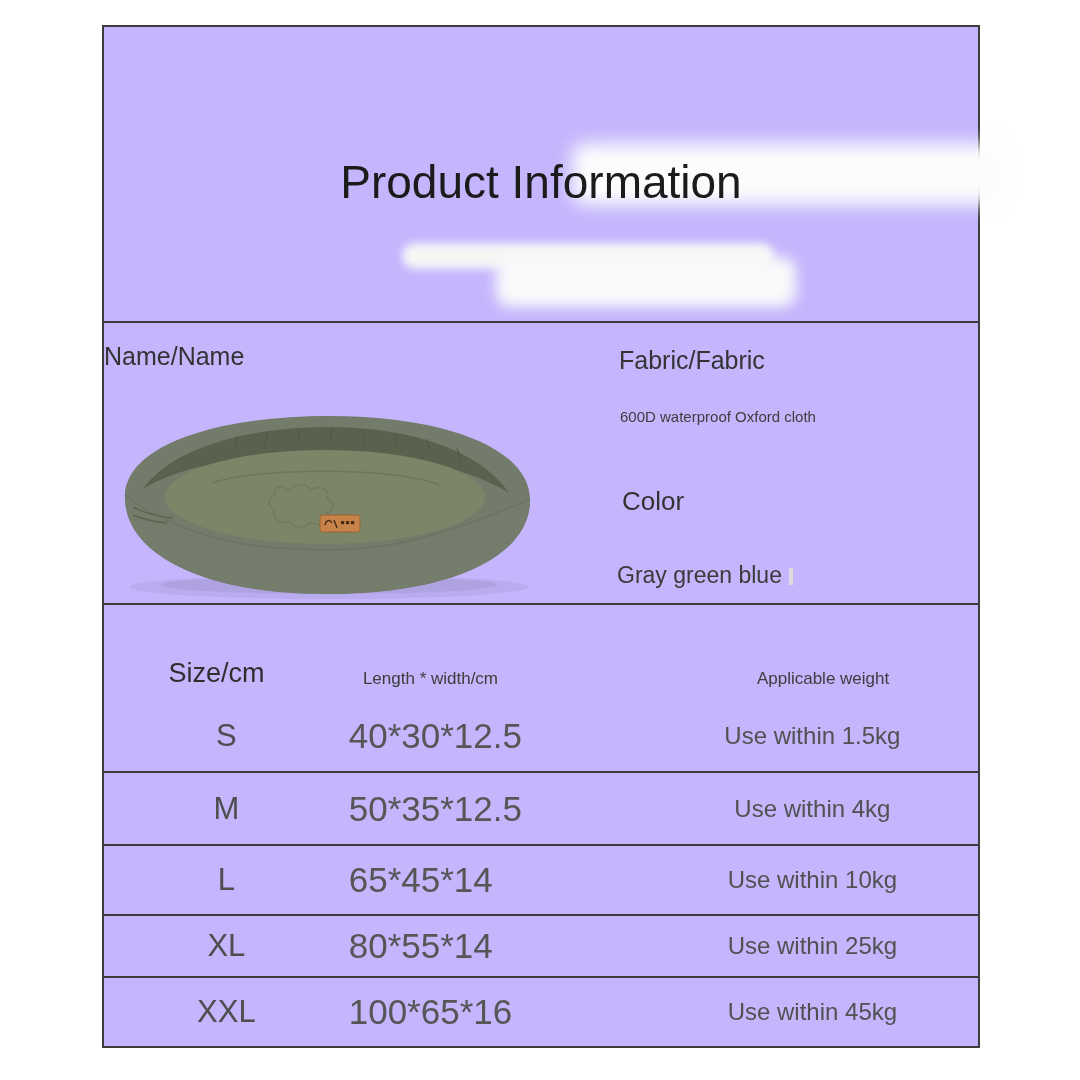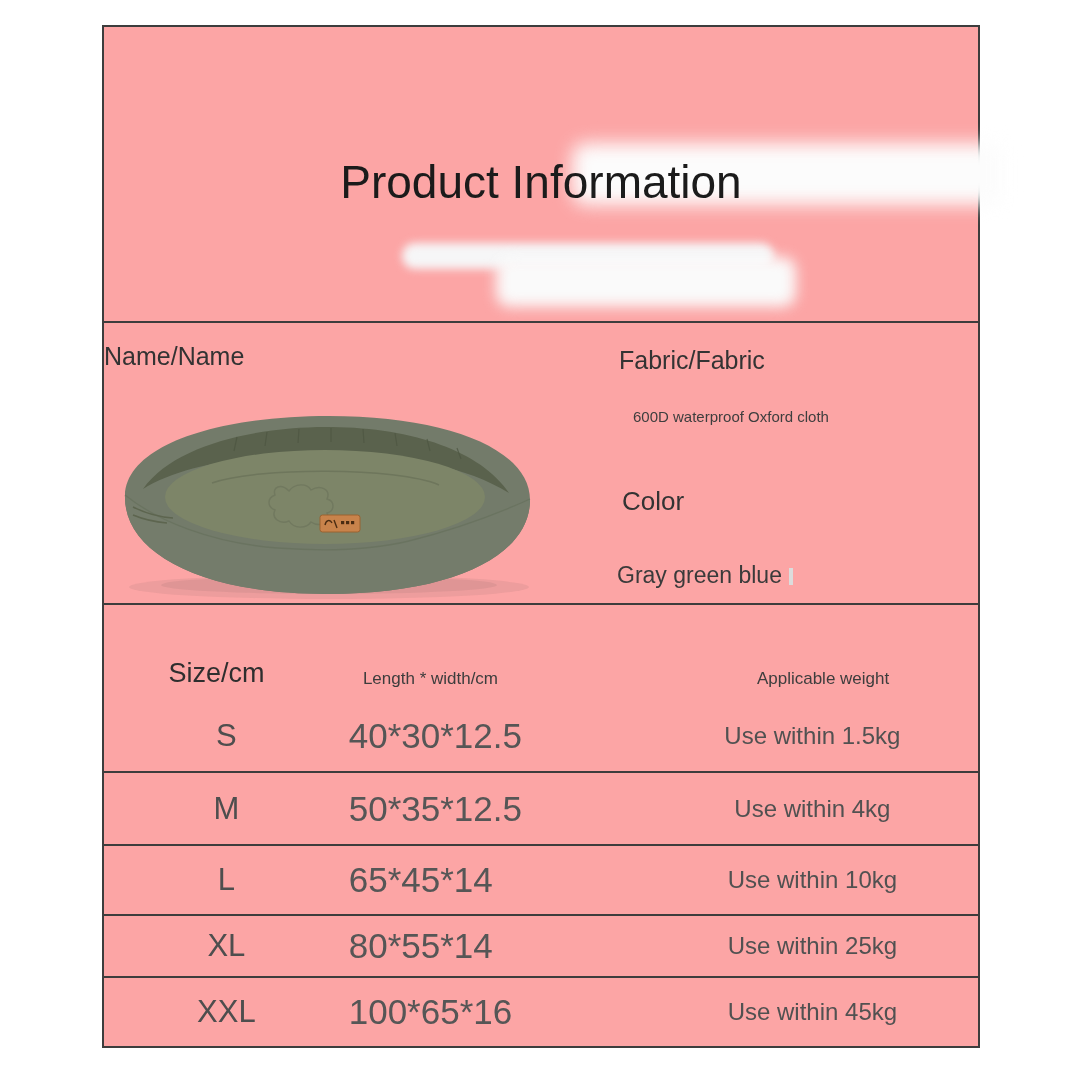--- a/index.html
+++ b/index.html
@@ -5,21 +5,21 @@
   * { margin:0; padding:0; box-sizing:border-box; }
   html,body { width:1080px; height:1080px; }
   body {
     background:#ffffff;
     font-family:"Liberation Sans", sans-serif;
     position:relative;
     overflow:hidden;
   }
   .card {
     position:absolute; left:102px; width:878px;
-    border:2px solid #3d3d3d; background:#fca5a5;
+    border:2px solid #3d3d3d; background:#c4b5fd;
   }
   #card-top  { top:25px;  height:298px; }
   #card-mid  { top:323px; height:282px; border-top:none; }
   #card-table{ top:605px; height:443px; border-top:none; display:flex; flex-direction:column; }
 
   
   .page-title {
     position:absolute; left:0; top:128px; width:100%;
     text-align:center; font-size:46px; color:#1b1b1b; z-index:2;
   }
@@ -30,21 +30,21 @@
 
   
   .name-label {
     position:absolute; left:0; top:19px; width:445px;
     font-size:25px; color:#333;
   }
   .bed-wrap { position:absolute; left:13px; top:80px; width:420px; height:202px; }
   .bed-wrap svg { width:100%; height:100%; display:block; }
   .right-col { position:absolute; left:513px; top:0; width:365px; height:282px; }
   .fabric-label { position:absolute; left:2px;  top:23px;  font-size:25px; color:#333; }
-  .fabric-value { position:absolute; left:16px;    top:85px;  font-size:15px; color:#3e3e3e; }
+  .fabric-value { position:absolute; left:3px;    top:85px;  font-size:15px; color:#3e3e3e; }
   .color-label  { position:absolute; left:5px;  top:163px; font-size:26px; color:#333; }
   .color-value  { position:absolute; left:0;    top:239px; font-size:23px; color:#3a3a3a; white-space:nowrap; }
   .cut-mark {
     display:inline-block; width:4px; height:17px; margin-left:7px;
     background:#dcdcdc; vertical-align:middle;
   }
 
   
   .t-head { height:96px; display:flex; align-items:flex-end; padding-bottom:12px;gap:34px; }
   .t-row  { display:flex; align-items:center; }

